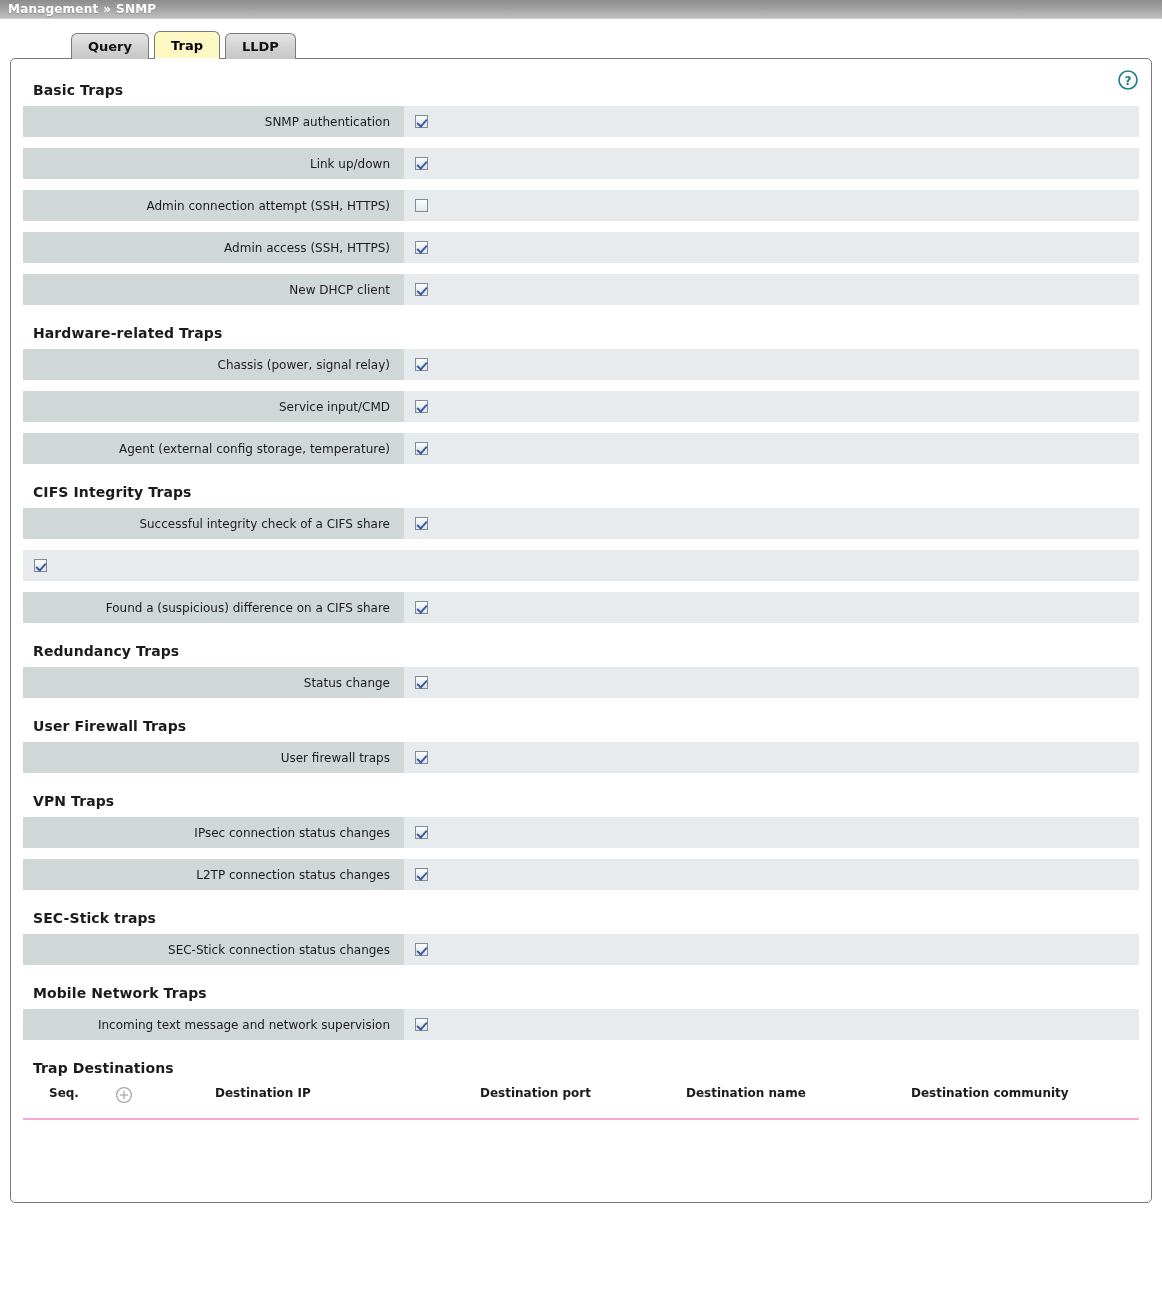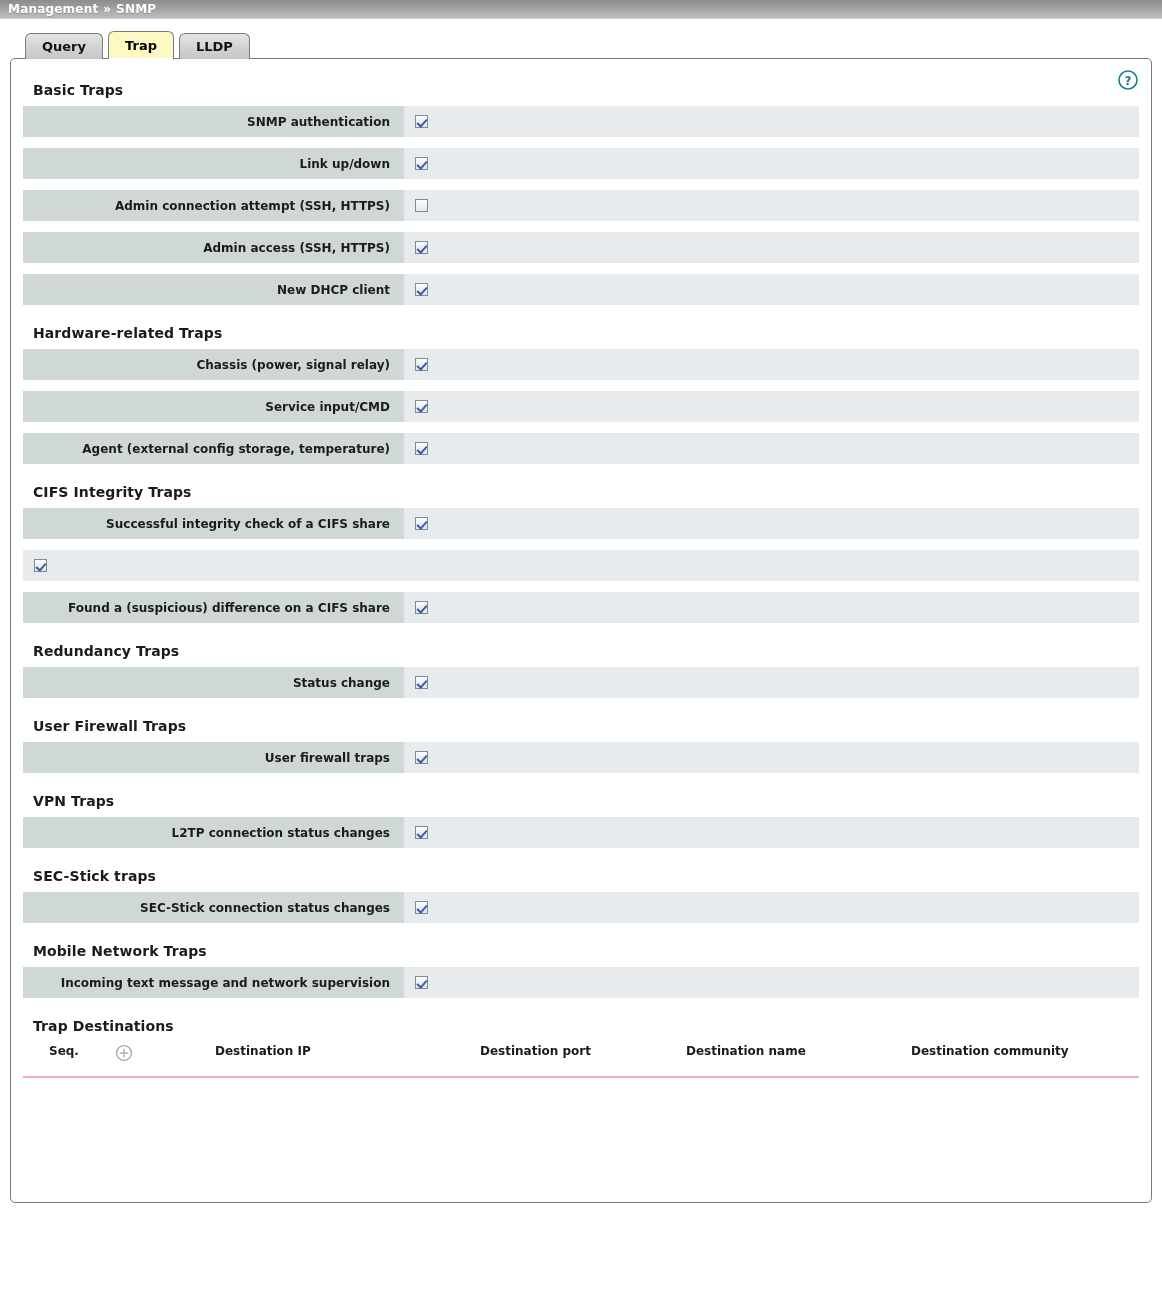--- a/index.html
+++ b/index.html
@@ -41,20 +41,21 @@
 
   
   .tab-strip {
     position: relative;
     height: 29px;
     margin-top: 11px;
     padding-left: 25px;
     display: flex;
     align-items: flex-end;
     z-index: 5;
+    margin-left: 46px;
   }
   .tab {
     height: 26px;
     min-width: 66px;
     margin-right: 5px;
     padding: 0 16px;
     display: flex;
     align-items: center;
     justify-content: center;
     font-size: 13px;
@@ -120,21 +121,21 @@
     margin-bottom: 11px;
   }
   .row .label-cell {
     width: 381px;
     background: #d0d8d7;
     display: flex;
     align-items: center;
     justify-content: flex-end;
     padding-right: 14px;
     font-size: 12px;
-    font-weight: bold;
+    font-weight: normal;
     color: #1b1b1b;
     padding-left: 36px;
   }
   .row .value-cell {
     flex: 1;
     background: #e7ebed;
     display: flex;
     align-items: center;
     padding-left: 11px;
   }
@@ -305,20 +306,26 @@
         </div>
       </div>
       <div class="section-title">User Firewall Traps</div>
       <div class="row">
         <div class="label-cell">User firewall traps</div>
         <div class="value-cell">
           <span class="cbx checked" role="checkbox" aria-checked="true"></span>
         </div>
       </div>
       <div class="section-title">VPN Traps</div>
+      <div class="row">
+        <div class="label-cell">IPsec connection status changes</div>
+        <div class="value-cell">
+          <span class="cbx checked" role="checkbox" aria-checked="true"></span>
+        </div>
+      </div>
       <div class="row">
         <div class="label-cell">L2TP connection status changes</div>
         <div class="value-cell">
           <span class="cbx checked" role="checkbox" aria-checked="true"></span>
         </div>
       </div>
       <div class="section-title">SEC-Stick traps</div>
       <div class="row">
         <div class="label-cell">SEC-Stick connection status changes</div>
         <div class="value-cell">

